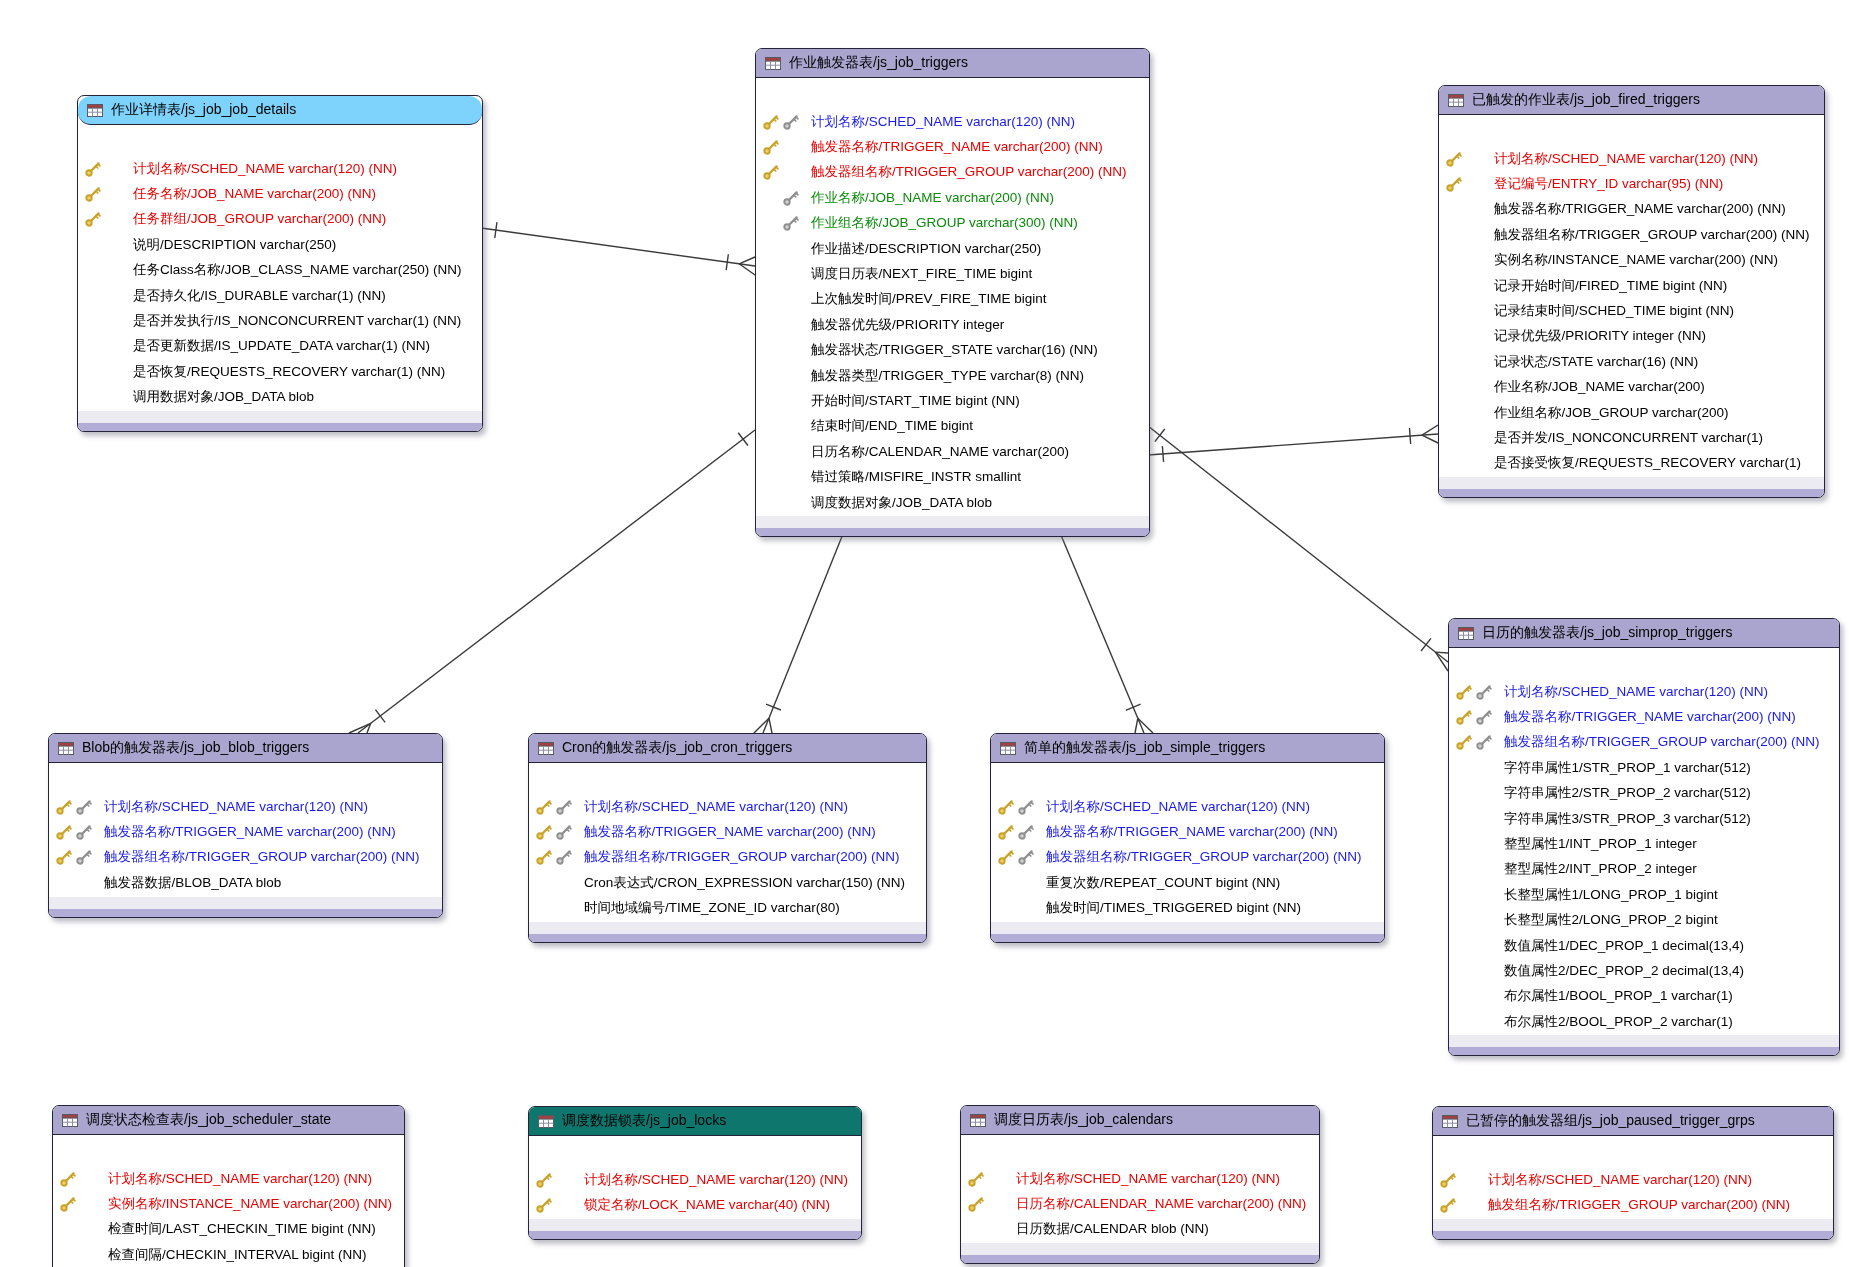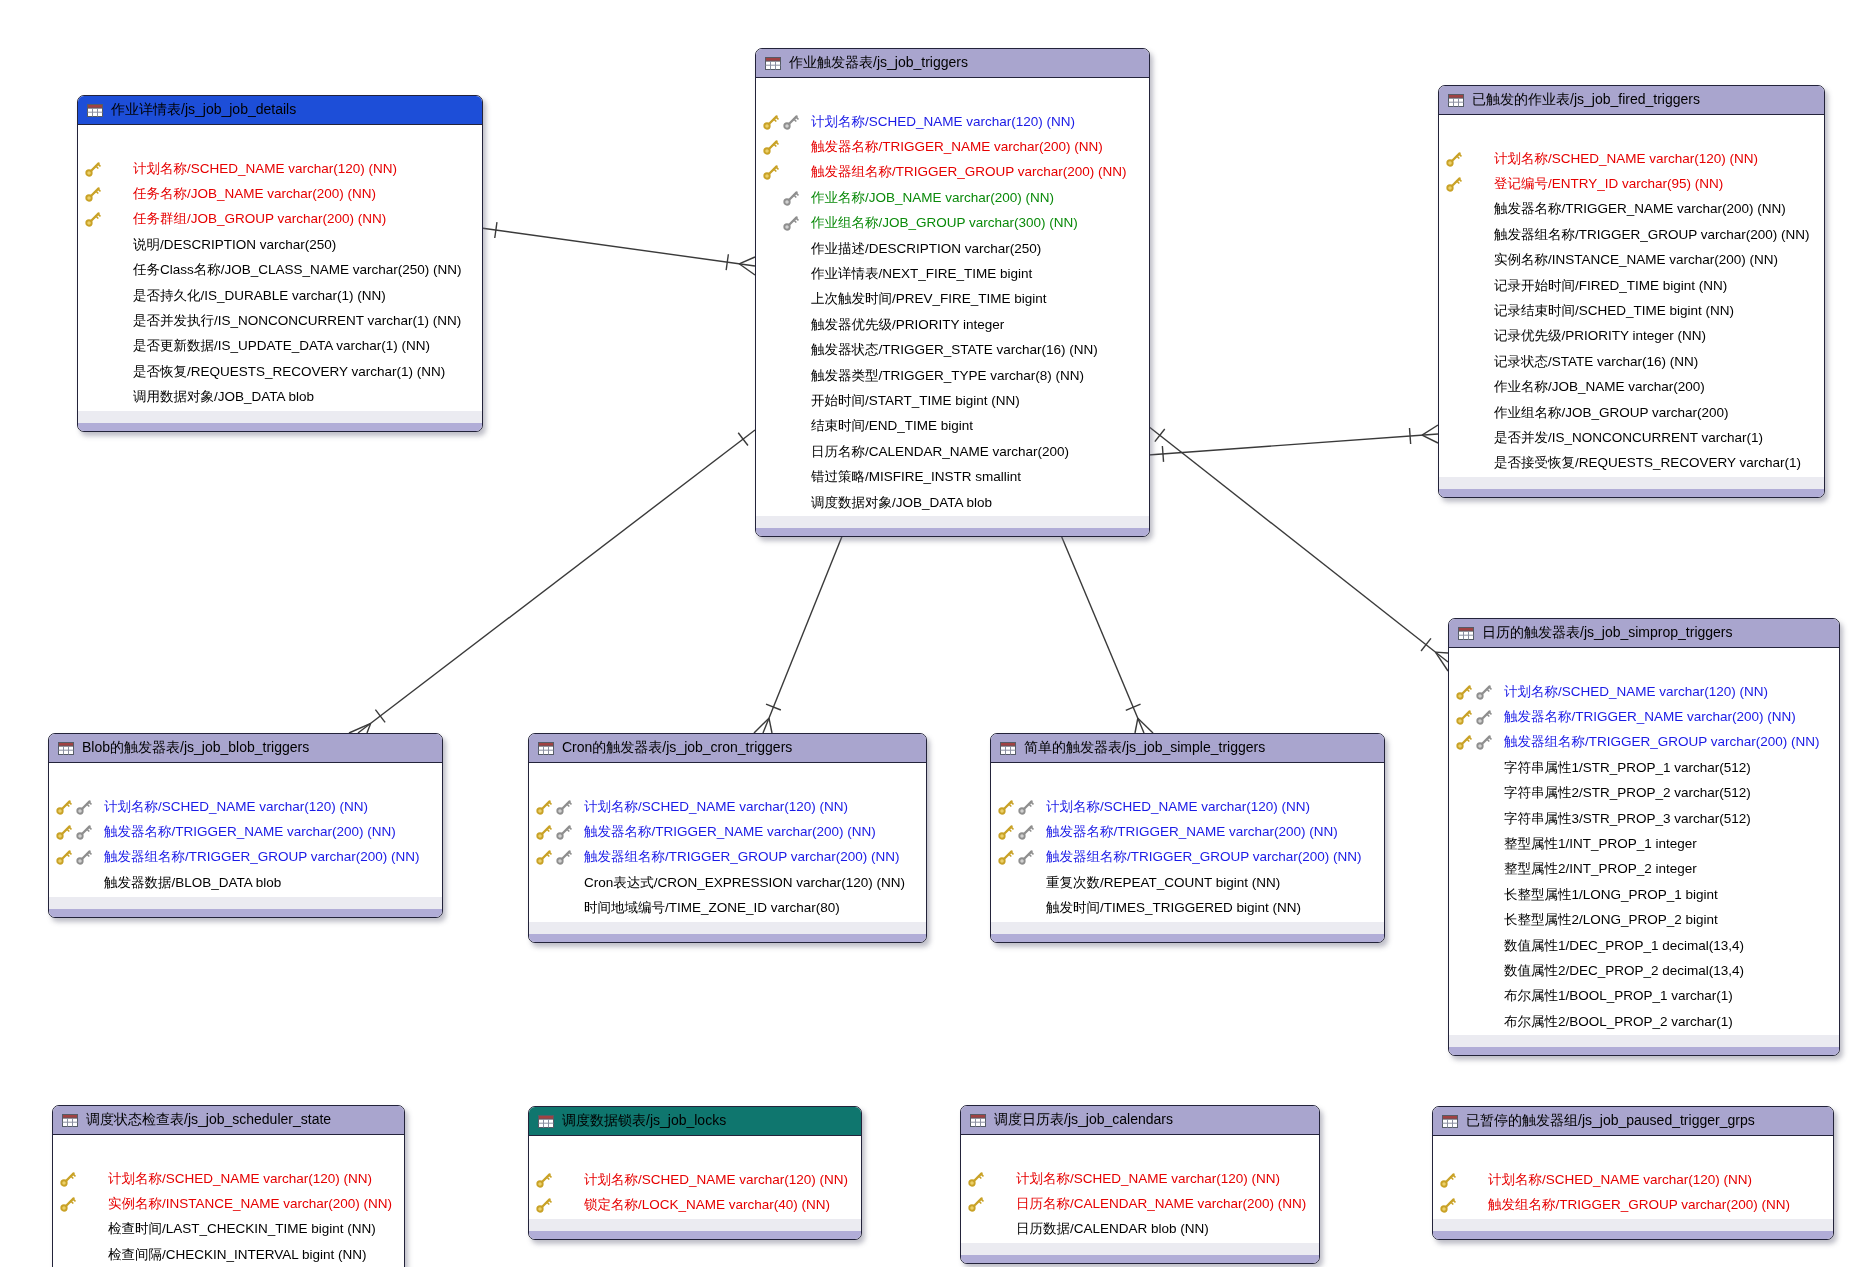--- a/index.html
+++ b/index.html
@@ -62,21 +62,21 @@
       <g>
         <line x1="1148" y1="455" x2="1438" y2="434" stroke="#3a3a3a" stroke-width="1.4"></line>
         <line x1="1162.3830284061848" y1="445.9375227522006" x2="1163.5386232279154" y2="461.89573695705417" stroke="#3a3a3a" stroke-width="1.4"></line>
         <line x1="1409.495327730641" y1="428.04318383560206" x2="1410.6509225523716" y2="444.0013980404556" stroke="#3a3a3a" stroke-width="1.4"></line>
         <line x1="1422.0417857951466" y1="435.1555948217308" x2="1438" y2="443" stroke="#3a3a3a" stroke-width="1.4"></line>
         <line x1="1422.0417857951466" y1="435.1555948217308" x2="1438" y2="425" stroke="#3a3a3a" stroke-width="1.4"></line>
       </g>
     </svg>
   <div id="tables-root">
       <div class="table-box" style="left: 77px; top: 95px; width: 404px;">
-        <div class="tb-header" style="background: #1d4ed8;">
+        <div class="tb-header" style="background: #7dd3fc; border-radius: 13px;">
           <svg width="16" height="13" viewBox="0 0 16 13">
             <rect x="0.5" y="0.5" width="15" height="12" fill="#ffffff" stroke="#555b66"></rect>
             <rect x="0.5" y="0.5" width="15" height="3.6" fill="#a04242" stroke="#555b66"></rect>
             <line x1="5.5" y1="4" x2="5.5" y2="12.5" stroke="#8a8fa0"></line>
             <line x1="10.5" y1="4" x2="10.5" y2="12.5" stroke="#8a8fa0"></line>
             <line x1="0.5" y1="8.2" x2="15.5" y2="8.2" stroke="#8a8fa0"></line>
           </svg>
           <span class="tb-title">作业详情表/js_job_job_details</span>
         </div>
         <div class="tb-rows">
@@ -192,21 +192,21 @@
               <path d="M6.2 9.8 L13.6 2.4" stroke="#8f8f8f" stroke-width="2.3" stroke-linecap="round" fill="none"></path>
               <path d="M10.8 5 L12.8 7" stroke="#8f8f8f" stroke-width="1.7" stroke-linecap="round" fill="none"></path>
               <path d="M12.9 2.9 L14.9 4.9" stroke="#8f8f8f" stroke-width="1.7" stroke-linecap="round" fill="none"></path>
             </svg>
             <span style="color: rgb(10, 138, 10);">作业组名称/JOB_GROUP varchar(300) (NN)</span>
           </div>
           <div class="tb-row">
             <span style="color: rgb(0, 0, 0);">作业描述/DESCRIPTION varchar(250)</span>
           </div>
           <div class="tb-row">
-            <span style="color: rgb(0, 0, 0);">作业详情表/NEXT_FIRE_TIME bigint</span>
+            <span style="color: rgb(0, 0, 0);">调度日历表/NEXT_FIRE_TIME bigint</span>
           </div>
           <div class="tb-row">
             <span style="color: rgb(0, 0, 0);">上次触发时间/PREV_FIRE_TIME bigint</span>
           </div>
           <div class="tb-row">
             <span style="color: rgb(0, 0, 0);">触发器优先级/PRIORITY integer</span>
           </div>
           <div class="tb-row">
             <span style="color: rgb(0, 0, 0);">触发器状态/TRIGGER_STATE varchar(16) (NN)</span>
           </div>
@@ -508,21 +508,21 @@
             </svg>
             <svg viewBox="0 0 16 16" class="keyicon k2">
               <circle cx="4" cy="12" r="2.7" fill="#d2d2d2" stroke="#8f8f8f" stroke-width="1.9"></circle>
               <path d="M6.2 9.8 L13.6 2.4" stroke="#8f8f8f" stroke-width="2.3" stroke-linecap="round" fill="none"></path>
               <path d="M10.8 5 L12.8 7" stroke="#8f8f8f" stroke-width="1.7" stroke-linecap="round" fill="none"></path>
               <path d="M12.9 2.9 L14.9 4.9" stroke="#8f8f8f" stroke-width="1.7" stroke-linecap="round" fill="none"></path>
             </svg>
             <span style="color: rgb(26, 26, 230);">触发器组名称/TRIGGER_GROUP varchar(200) (NN)</span>
           </div>
           <div class="tb-row">
-            <span style="color: rgb(0, 0, 0);">Cron表达式/CRON_EXPRESSION varchar(120) (NN)</span>
+            <span style="color: rgb(0, 0, 0);">Cron表达式/CRON_EXPRESSION varchar(150) (NN)</span>
           </div>
           <div class="tb-row">
             <span style="color: rgb(0, 0, 0);">时间地域编号/TIME_ZONE_ID varchar(80)</span>
           </div>
         </div>
         <div class="strip-gray" style="background: rgb(235, 235, 241);"></div>
         <div class="strip-purple" style="background: rgb(177, 173, 215);"></div>
       </div>
       <div class="table-box" style="left: 990px; top: 733px; width: 393px;">
         <div class="tb-header" style="background: rgb(169, 165, 206);">

